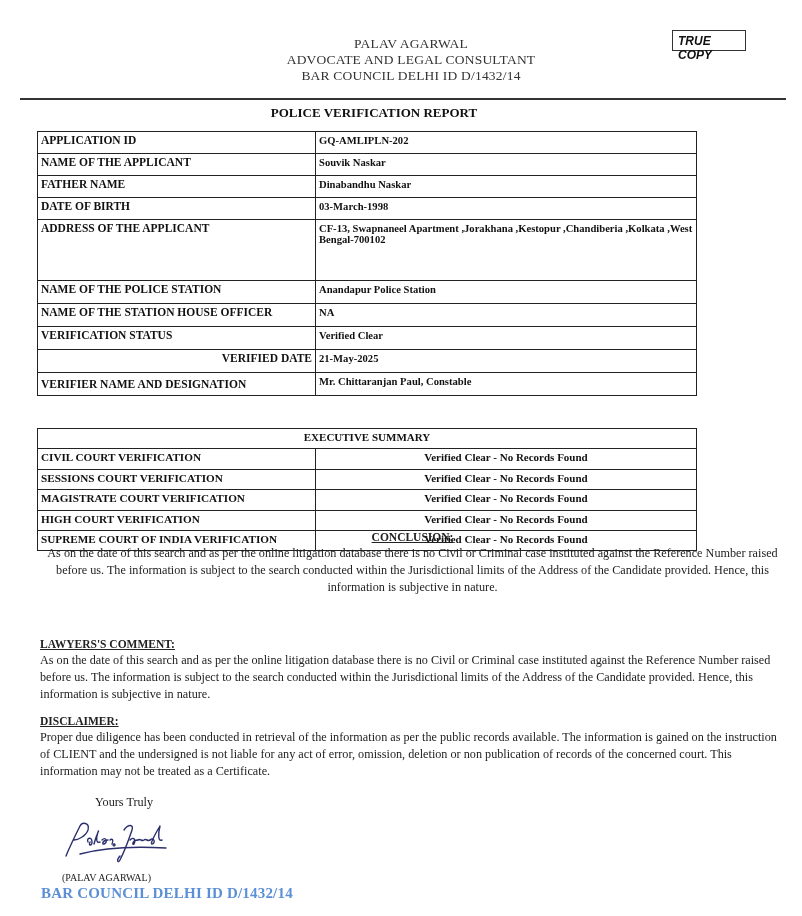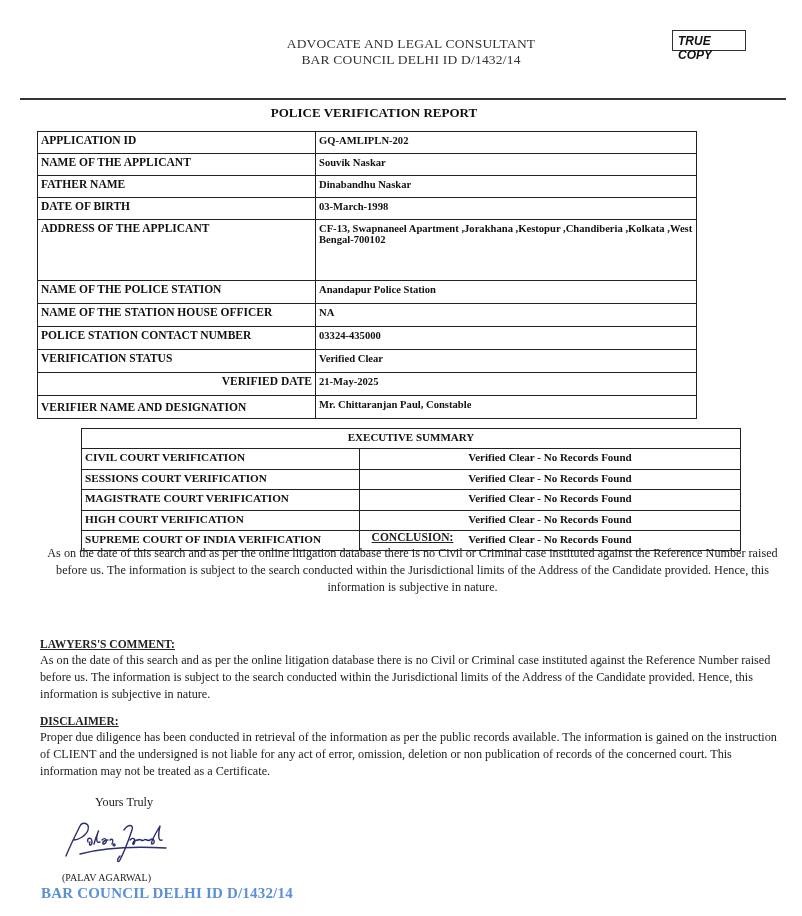--- a/index.html
+++ b/index.html
@@ -22,41 +22,42 @@
   table { border-collapse: collapse; position: absolute; left: 37px; width: 660px; }
   td { border: 1.5px solid #222; font-size: 11.3px; vertical-align: top; padding: 2px 3px; }
   td.lbl { font-weight: bold; width: 278px; font-size: 11.5px; }
   td.val { font-weight: bold; font-size: 10.6px; padding-top: 3px; }
 
   #main-table { top: 131px; }
   #main-table tr.r-std td { height: 22px; }
   #main-table tr.r-addr td { height: 61px; }
   #main-table tr.r-mid td { height: 23px; }
 
-  #summary-table { top: 428px; margin-left: 44px; }
+  #summary-table { top: 428px; }
   #summary-table td { height: 20.4px; padding: 2px 3px; }
   #summary-table td.sum-head { text-align: center; font-weight: bold; font-size: 11px; }
   #summary-table td.lbl { width: 278px; font-size: 11.2px; }
   #summary-table td.val { text-align: center; font-size: 11px; }
 
   .section { position: absolute; left: 40px; width: 745px; font-size: 12.2px; line-height: 17.2px; color: #222; }
   .section .sec-head { font-weight: bold; text-decoration: underline; font-size: 11.5px; line-height: 15px; }
   #conclusion { top: 530px; text-align: center; }
   #comment { top: 637px; }
   #disclaimer { top: 714px; }
 
   .yours { position: absolute; left: 95px; top: 795px; font-size: 12.2px; color: #222; }
   .signature { position: absolute; left: 62px; top: 818px; width: 115px; height: 50px; }
   .sig-name { position: absolute; left: 62px; top: 872px; font-size: 10px; color: #222; }
   .sig-bar { position: absolute; left: 41px; top: 885px; font-size: 15px; font-weight: bold; color: #5b8fd6; letter-spacing: 0.2px; }
 </style>
 </head>
 <body>
 
 <div class="letterhead">
+  <div class="lh-line">PALAV AGARWAL</div>
   <div class="lh-line">ADVOCATE AND LEGAL CONSULTANT</div>
   <div class="lh-line">BAR COUNCIL DELHI ID D/1432/14</div>
 </div>
 
 <div class="true-copy">TRUE COPY</div>
 
 <div class="top-rule"></div>
 
 <div class="report-title"><span>POLICE VERIFICATION REPORT</span></div>
 
@@ -82,24 +83,20 @@
     <td class="lbl">ADDRESS OF THE APPLICANT</td>
     <td class="val">CF-13, Swapnaneel Apartment ,Jorakhana ,Kestopur ,Chandiberia ,Kolkata ,West Bengal-700102</td>
   </tr>
   <tr class="r-mid">
     <td class="lbl">NAME OF THE POLICE STATION</td>
     <td class="val">Anandapur Police Station</td>
   </tr>
   <tr class="r-mid">
     <td class="lbl">NAME OF THE STATION HOUSE OFFICER</td>
     <td class="val">NA</td>
-  </tr>
-  <tr class="r-mid">
-    <td class="lbl">POLICE STATION CONTACT NUMBER</td>
-    <td class="val">03324-435000</td>
   </tr>
   <tr class="r-mid">
     <td class="lbl">VERIFICATION STATUS</td>
     <td class="val">Verified Clear</td>
   </tr>
   <tr class="r-mid">
     <td class="lbl" style="padding-top:2px;text-align:right;">VERIFIED DATE</td>
     <td class="val">21-May-2025</td>
   </tr>
   <tr class="r-mid">

